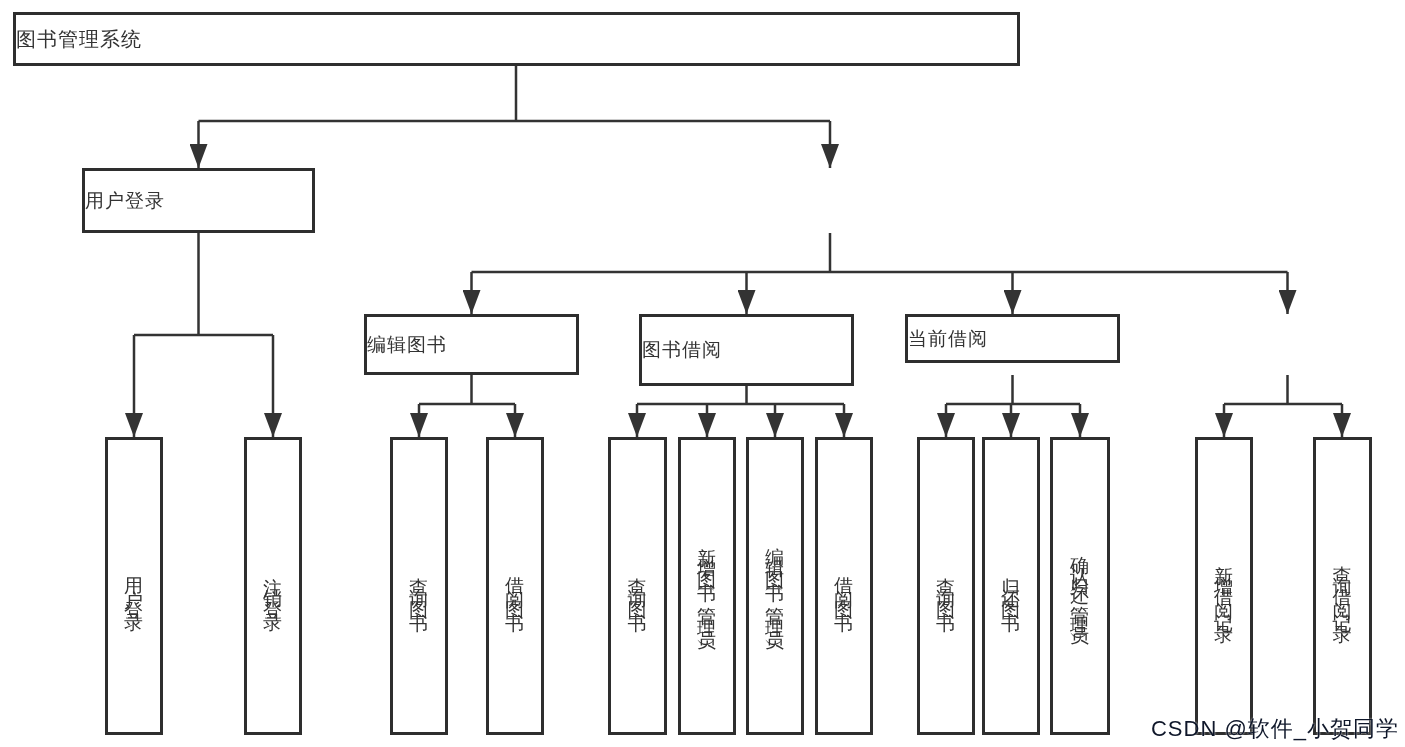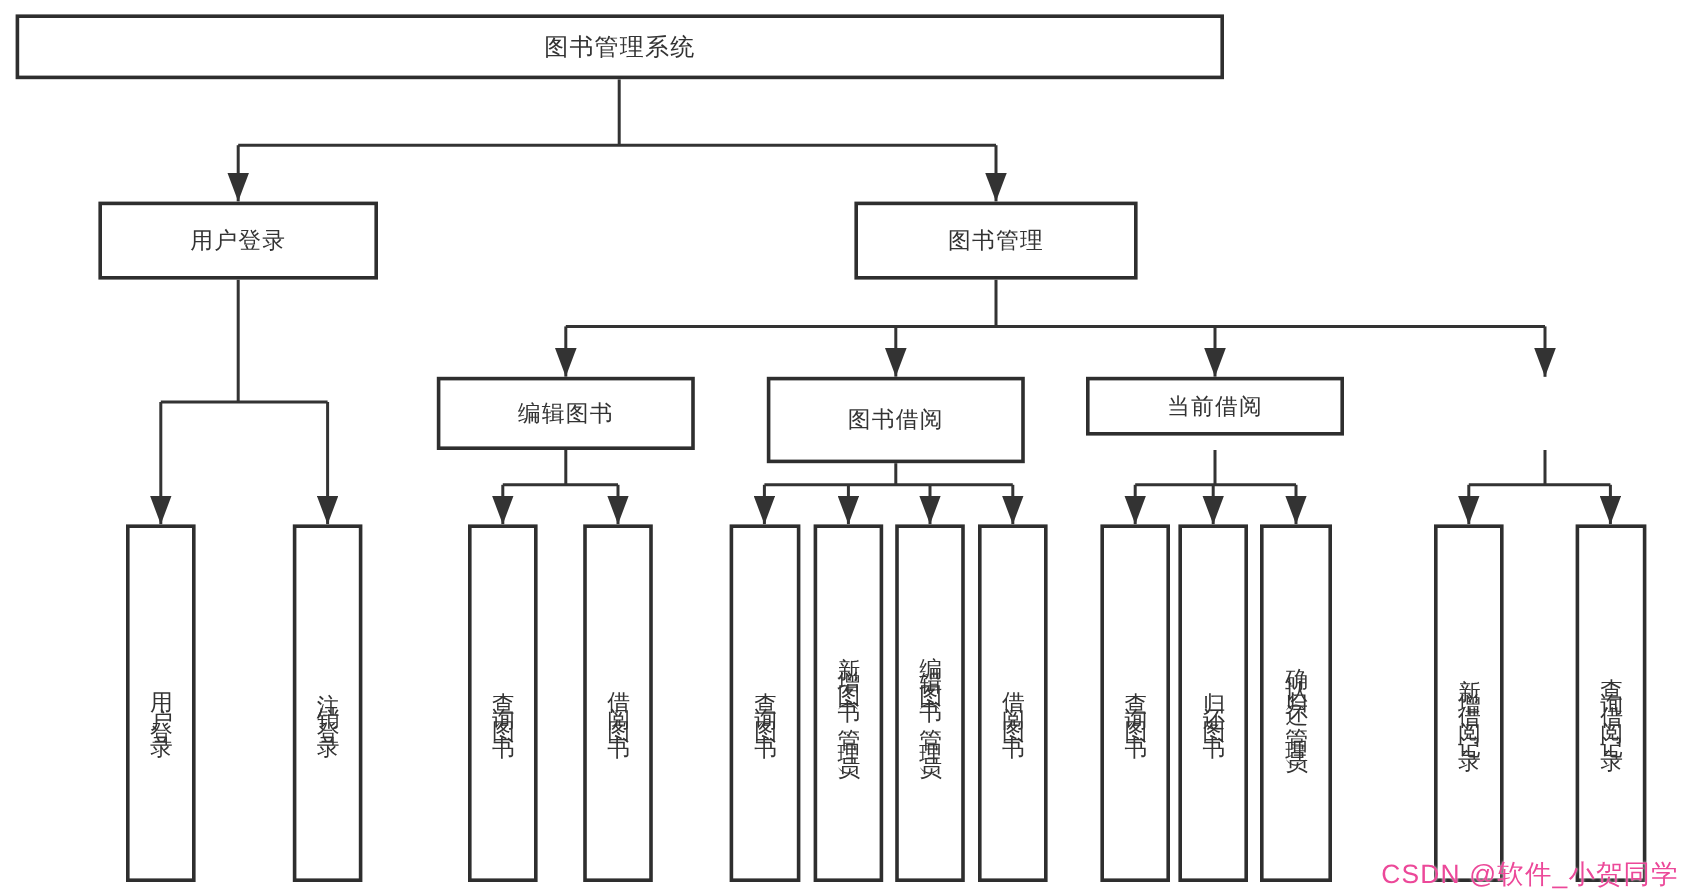--- a/index.html
+++ b/index.html
@@ -21,21 +21,20 @@
     width: 1405px;
     height: 747px;
   }
   .node {
     position: absolute;
     box-sizing: border-box;
     border: 3px solid #2e2e2e;
     background: #ffffff;
     display: flex;
     align-items: center;
-    justify-content: center;
     color: #333333;
     font-size: 19px;
     letter-spacing: 1px;
     white-space: nowrap;
   }
   .leaf {
     position: absolute;
     box-sizing: border-box;
     border: 3px solid #2e2e2e;
     background: #ffffff;
@@ -50,21 +49,21 @@
     font-size: 19px;
     letter-spacing: 12px;
     line-height: 1;
     color: #333333;
   }
   .watermark {
     position: absolute;
     right: 6px;
     top: 714px;
     font-size: 22px;
-    color: #ec4899;
+    color: #0f172a;
     letter-spacing: 1px;
     text-shadow: 0 0 2px #ffffff;
   }
 </style>
 </head>
 <body>
 
 <div class="canvas">
 
   <svg class="wires" viewBox="0 0 1405 747">
@@ -104,23 +103,20 @@
     <line x1="1224" y1="404" x2="1224" y2="437" stroke="#333333" stroke-width="2.5" marker-end="url(#ah)"></line>
     <line x1="1342" y1="404" x2="1342" y2="437" stroke="#333333" stroke-width="2.5" marker-end="url(#ah)"></line>
   </svg>
 
   <div class="node" style="left:13px; top:12px; width:1007px; height:54px; font-size:20px;">
     <span>图书管理系统</span>
   </div>
 
   <div class="node" style="left:82px; top:168px; width:233px; height:65px;">
     <span>用户登录</span>
-  </div>
-  <div class="node" style="left:712px; top:168px; width:236px; height:65px;">
-    <span>图书管理</span>
   </div>
 
   <div class="node" style="left:364px; top:314px; width:215px; height:61px;">
     <span>编辑图书</span>
   </div>
   <div class="node" style="left:639px; top:314px; width:215px; height:72px;">
     <span>图书借阅</span>
   </div>
   <div class="node" style="left:905px; top:314px; width:215px; height:49px;">
     <span>当前借阅</span>

